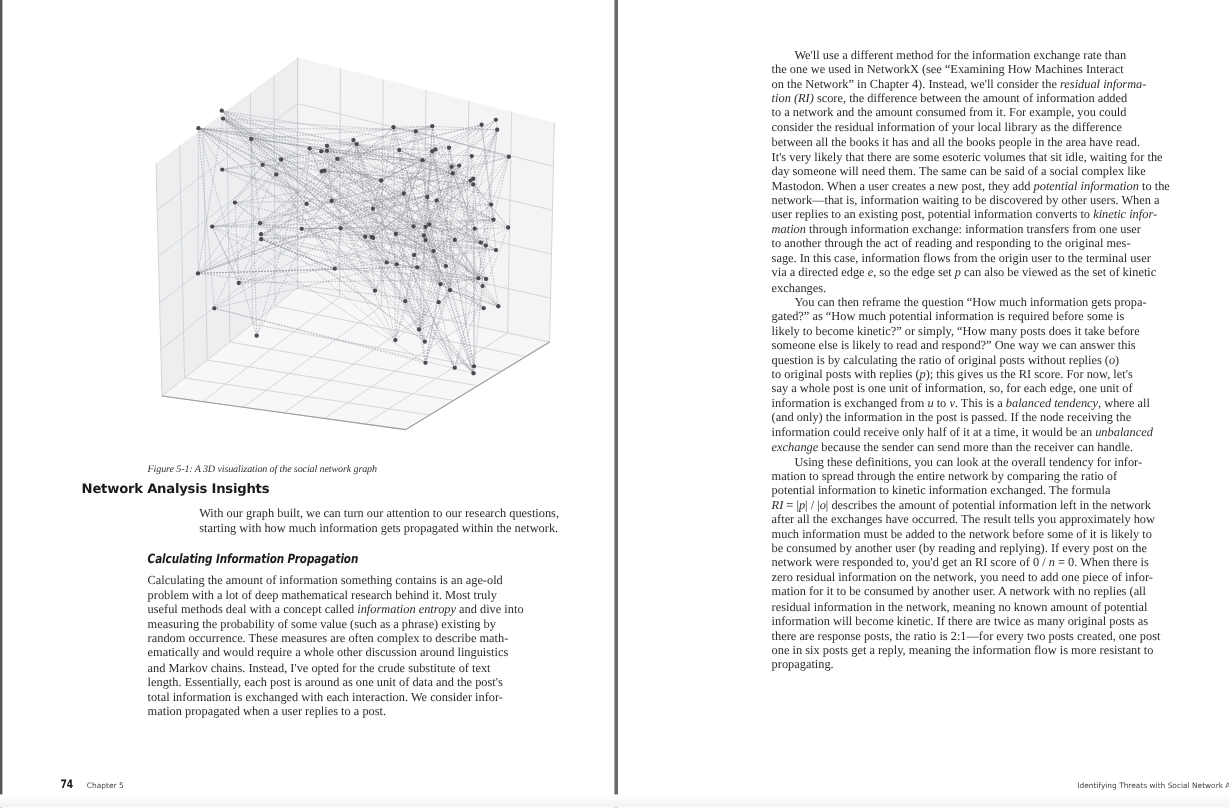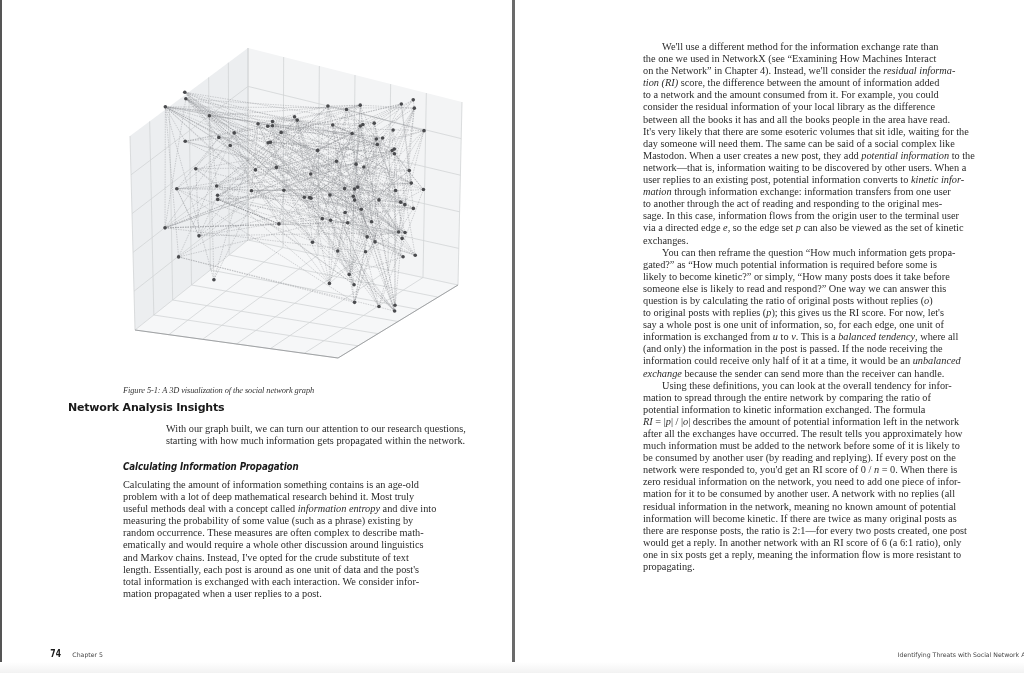--- a/index.html
+++ b/index.html
@@ -674,21 +674,20 @@
         <span class="ln"><span class="it">RI</span> = |<span class="it">p</span>| / |<span class="it">o</span>| describes the amount of potential information left in the network</span>
         <span class="ln">after all the exchanges have occurred. The result tells you approximately how</span>
         <span class="ln">much information must be added to the network before some of it is likely to</span>
         <span class="ln">be consumed by another user (by reading and replying). If every post on the</span>
         <span class="ln">network were responded to, you'd get an RI score of 0 / <span class="it">n</span> = 0. When there is</span>
         <span class="ln">zero residual information on the network, you need to add one piece of infor-</span>
         <span class="ln">mation for it to be consumed by another user. A network with no replies (all</span>
         <span class="ln">residual information in the network, meaning no known amount of potential</span>
         <span class="ln">information will become kinetic. If there are twice as many original posts as</span>
         <span class="ln">there are response posts, the ratio is 2:1—for every two posts created, one post</span>
-        <span class="ln">would get a reply. In another network with an RI score of 6 (a 6:1 ratio), only</span>
         <span class="ln">one in six posts get a reply, meaning the information flow is more resistant to</span>
         <span class="ln">propagating.</span>
       </div>
     <div class="folio folio-right">
       <span class="folio-txt">Identifying Threats with Social Network Analysis</span><span class="folio-num">75</span>
     </div>
   </div>
 </div>
 
 </body></html>

